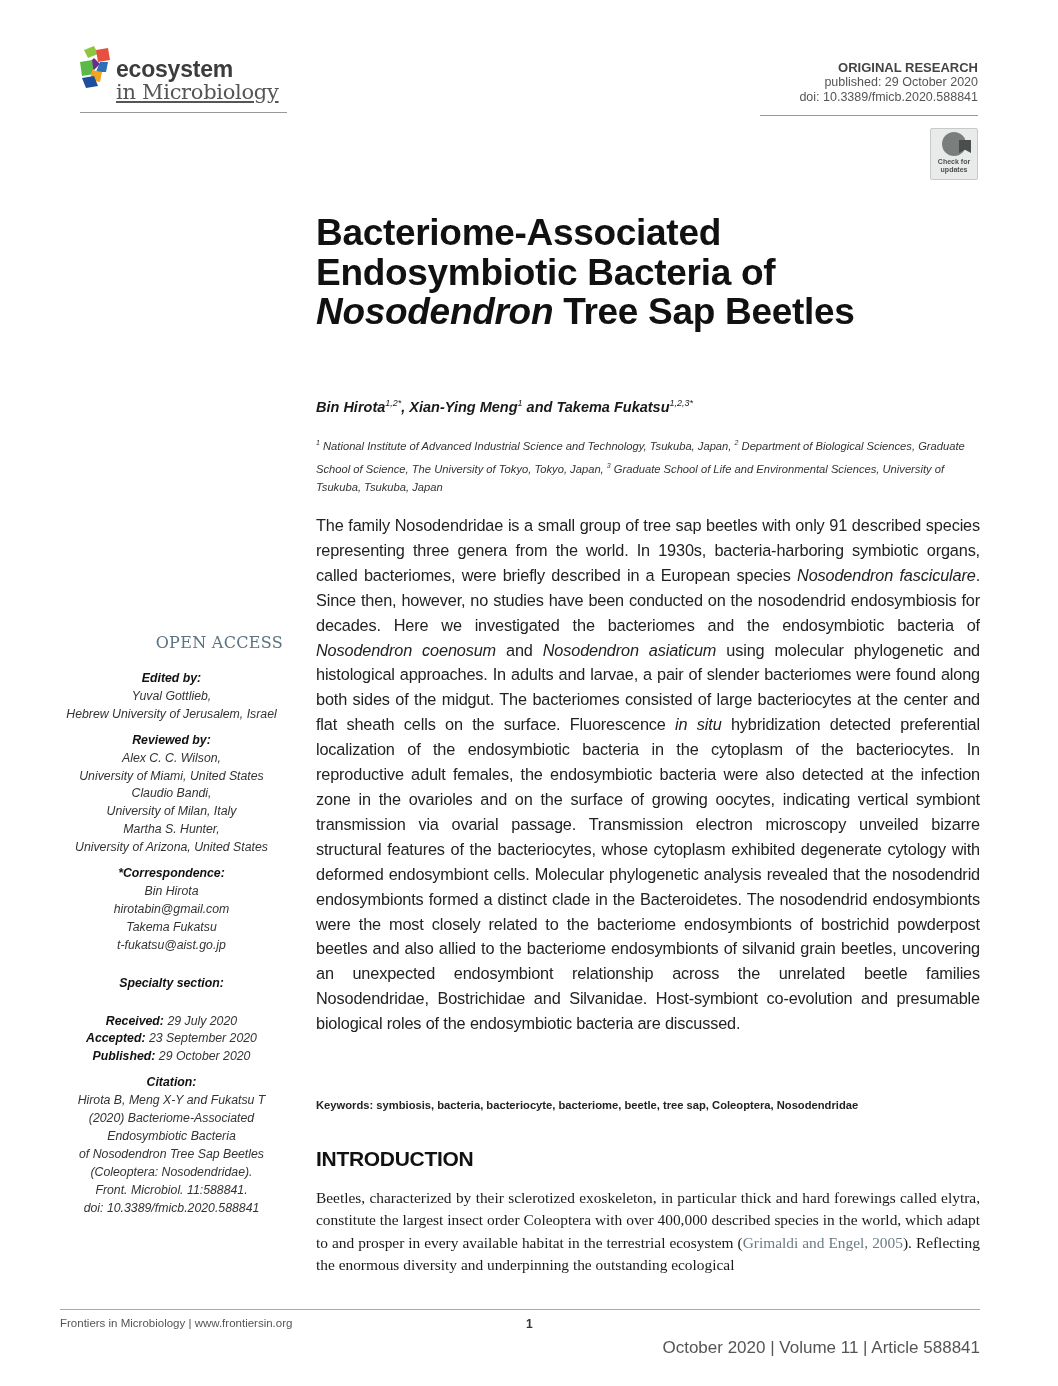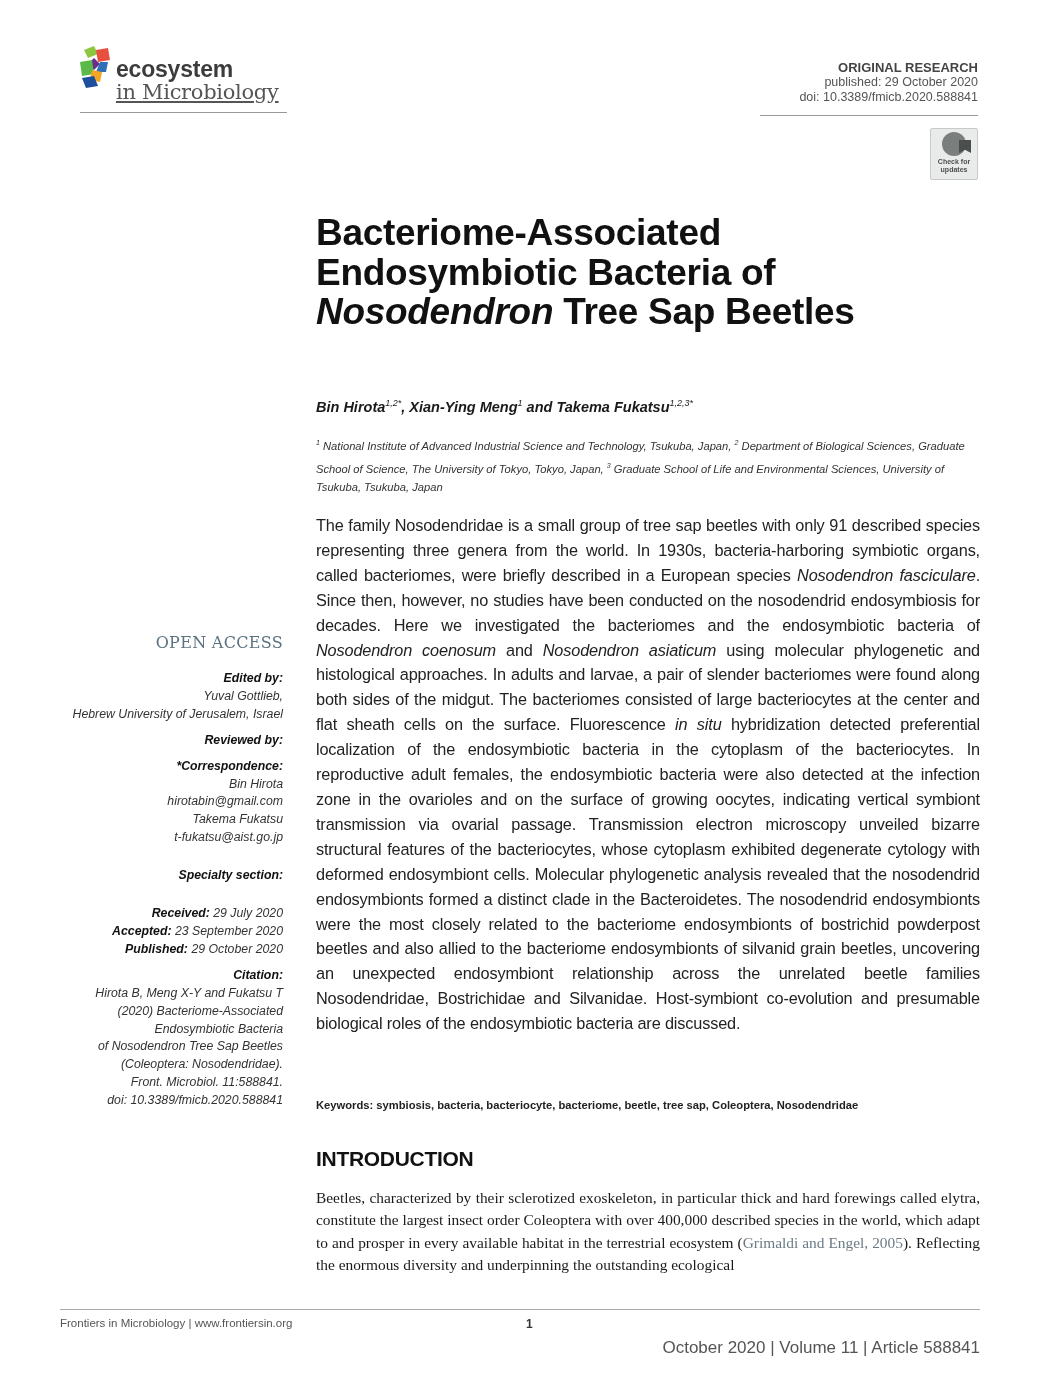--- a/index.html
+++ b/index.html
@@ -28,21 +28,21 @@
   .affil { position: absolute; left: 316px; top: 433px; width: 660px; font-size: 11.2px; line-height: 19px; font-style: italic; color: #333; }
   .affil sup { font-size: 7px; }
 
   .abstract { position: absolute; left: 316px; top: 513px; width: 664px; font-size: 16.3px; line-height: 24.9px; color: #222; text-align: justify; letter-spacing: -0.15px; }
   .keywords { position: absolute; left: 316px; top: 1099px; font-size: 11.2px; font-weight: bold; color: #222; }
 
   .intro-h { position: absolute; left: 316px; top: 1147px; font-size: 21px; font-weight: bold; color: #111; letter-spacing: -0.3px; }
   .intro-p { position: absolute; left: 316px; top: 1187px; width: 664px; font-family: "Liberation Serif", serif; font-size: 15.4px; line-height: 22.4px; color: #1a1a1a; text-align: justify; }
   .intro-p .cite { color: #6b7b86; }
 
-  .sidebar { position: absolute; left: 60px; width: 223px; text-align: right; font-style: italic; font-size: 12.3px; line-height: 17.9px; color: #333; }
+  .sidebar { position: absolute; left: 60px; width: 223px; text-align: center; font-style: italic; font-size: 12.3px; line-height: 17.9px; color: #333; }
   .oa { position: absolute; left: 60px; width: 223px; top: 633px; text-align: right; font-family: "DejaVu Serif", serif; font-size: 16px; color: #5b7380; letter-spacing: 0.3px; }
   .sb-h { font-weight: bold; color: #111; }
   .sb-gap { height: 8px; }
 
   .foot-rule { position: absolute; left: 60px; width: 920px; top: 1309px; height: 1px; background: #aaa; }
   .foot-left { position: absolute; left: 60px; top: 1317px; font-size: 11.5px; color: #555; }
   .foot-center { position: absolute; left: 526px; top: 1317px; font-size: 12px; font-weight: bold; color: #333; }
   .foot-right { position: absolute; right: 78px; top: 1338px; font-size: 17px; color: #555; }
 </style>
 </head>
@@ -97,20 +97,28 @@
 
 <div class="oa">OPEN ACCESS</div>
 <div class="sidebar" style="top:670px">
   <div class="sb-h">Edited by:</div>
   <div>
       <div>Yuval Gottlieb,</div>
       <div>Hebrew University of Jerusalem, Israel</div>
     </div>
   <div class="sb-gap"></div>
   <div class="sb-h">Reviewed by:</div>
+  <div>
+      <div>Alex C. C. Wilson,</div>
+      <div>University of Miami, United States</div>
+      <div>Claudio Bandi,</div>
+      <div>University of Milan, Italy</div>
+      <div>Martha S. Hunter,</div>
+      <div>University of Arizona, United States</div>
+    </div>
   <div class="sb-gap"></div>
   <div class="sb-h">*Correspondence:</div>
   <div>
       <div>Bin Hirota</div>
       <div>hirotabin@gmail.com</div>
       <div>Takema Fukatsu</div>
       <div>t-fukatsu@aist.go.jp</div>
     </div>
   <div class="sb-gap" style="height:20px"></div>
   <div class="sb-h">Specialty section:</div>

